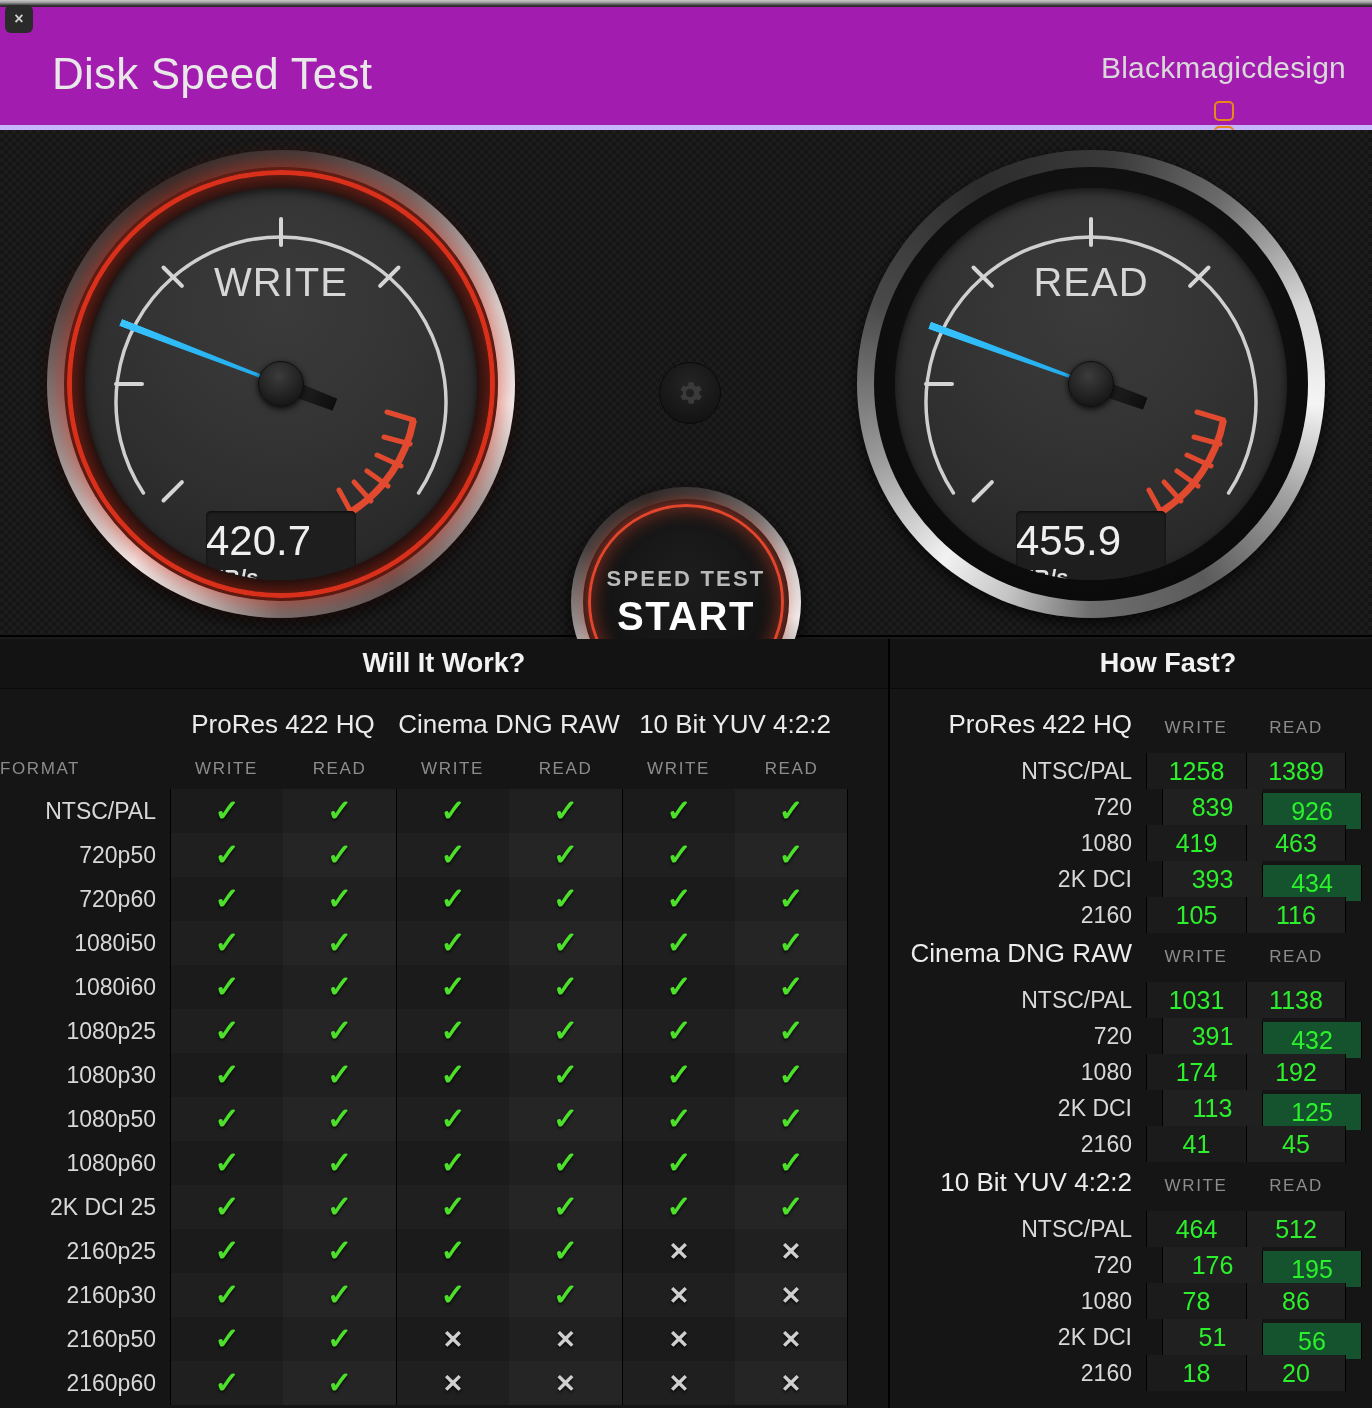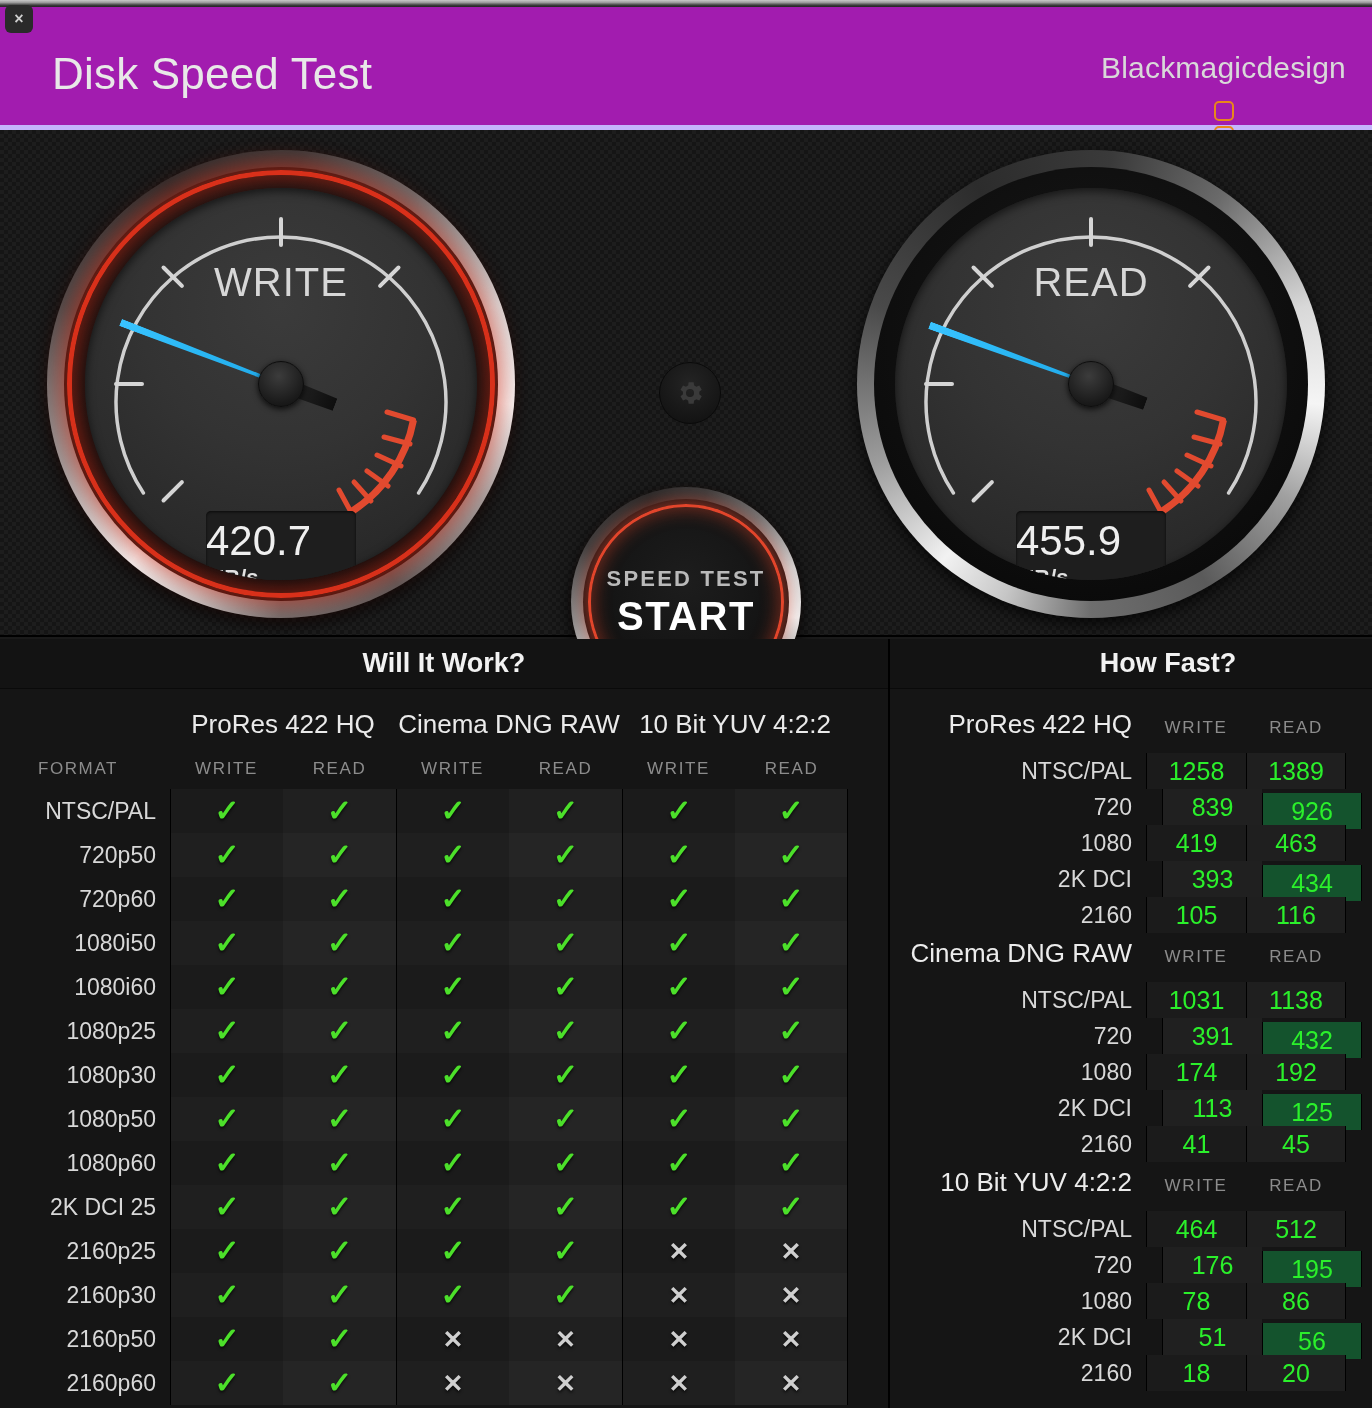--- a/index.html
+++ b/index.html
@@ -216,21 +216,21 @@
   .wiw-groups .spacer { width: 170px; flex: none; }
   .wiw-groups .grp {
     width: 226px; flex: none; text-align: center;
     font-size: 26px; color: #eaeaea; font-weight: 400;
   }
   .wiw-sub {
     position: absolute; left: 0; top: 64px; width: 888px; height: 32px;
     display: flex; align-items: center;
   }
   .wiw-sub .fmt {
-    width: 170px; flex: none; text-align: center; padding-right: 14px;
+    width: 170px; flex: none; text-align: left; padding-right: 14px;
     font-size: 17px; color: #8c8c8c; letter-spacing: 1.6px;
   }
   .wiw-sub .sc {
     width: 113px; flex: none; text-align: center;
     font-size: 17px; color: #8c8c8c; letter-spacing: 1.6px;
   }
   .wiw-rows {
     position: absolute; left: 0; top: 100px; width: 888px;
   }
   .wiw-row { display: flex; height: 44px; align-items: center; }

